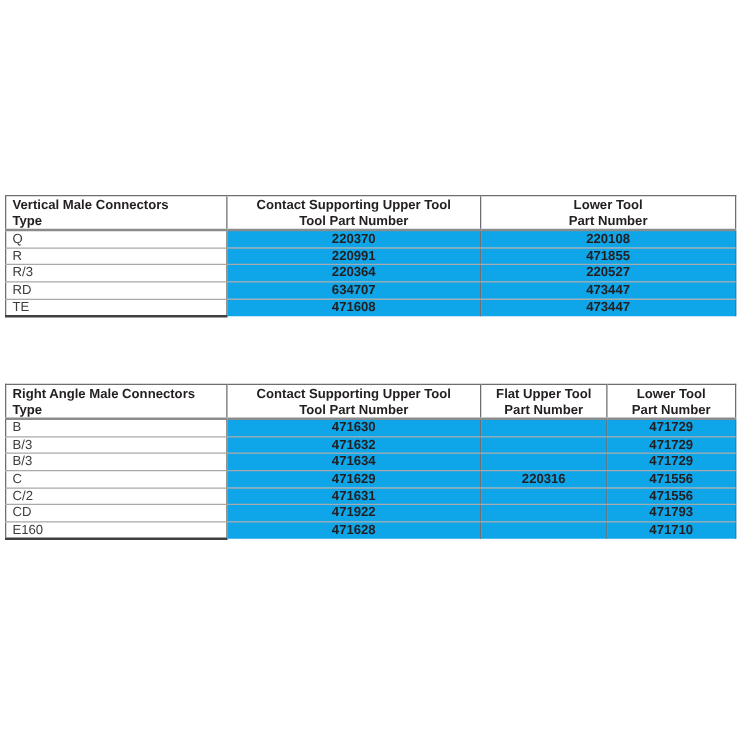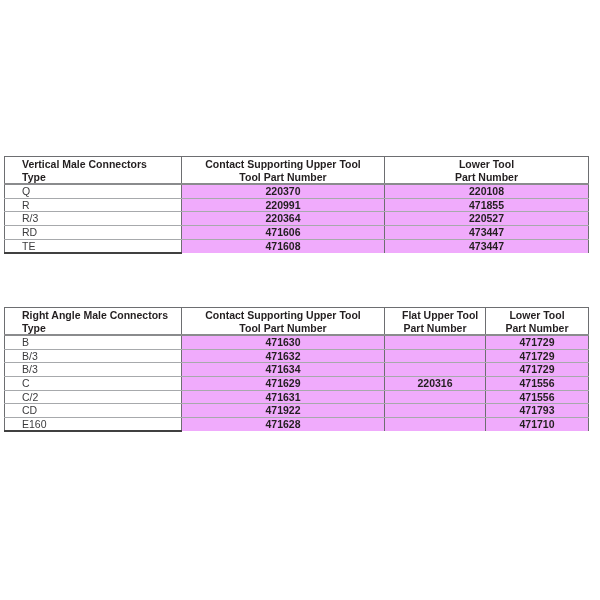--- a/index.html
+++ b/index.html
@@ -1,28 +1,28 @@
 <!DOCTYPE html>
 <html><head>
 <meta charset="utf-8">
 <style>
   html, body { margin: 0; padding: 0; background: #ffffff; }
   body { width: 600px; height: 600px; position: relative; overflow: hidden;
          font-family: "Liberation Sans", sans-serif; color: #231f20; }
   table.spec { position: absolute; border-collapse: collapse; table-layout: fixed; font-size: 10.5px; }
-  table.spec th, table.spec td { padding: 0 17px; line-height: 12.6px; white-space: nowrap; }
+  table.spec th, table.spec td { padding: 0 5px; line-height: 12.6px; white-space: nowrap; }
   table.spec thead th { font-weight: bold; text-align: center; vertical-align: bottom;
                         border-left: 1px solid #6d6e71; border-top: 1px solid #6d6e71;
                         border-bottom: 2px solid #8a8b8d; background: #ffffff; padding-top: 1px; }
   table.spec thead th.first { text-align: left; border-left: 1px solid #6d6e71; }
   table.spec thead th.last { border-right: 1px solid #6d6e71; }
   table.spec tbody td { border-bottom: 1px solid #a7a9ac; }
   table.spec tbody td.type { text-align: left; color: #3b3b3d; border-left: 1px solid #6d6e71;
                              border-right: 1px solid #6d6e71; background: #ffffff; font-weight: normal; }
-  table.spec tbody td.val { text-align: center; font-weight: bold; background: #f0abfc; color: #231f20; }
+  table.spec tbody td.val { text-align: center; font-weight: bold; background: #0ea5e9; color: #231f20; }
   table.spec tbody td.sep { border-left: 1px solid #6d6e71; margin-top: 36px; }
   table.spec tbody td.endcol { border-right: 1px solid #6d6e71; }
   table.spec tbody tr:last-child td.type { border-bottom: 2px solid #404040; }
   table.spec tbody tr:last-child td.val { border-bottom: none; }
   #t1 { left: 4px; top: 156px; width: 584px; }
   #t2 { left: 4px; top: 307px; width: 584px; }
 </style>
 </head>
 <body>
 
@@ -59,21 +59,21 @@
         <td class="val">220991</td>
         <td class="val sep endcol">471855</td>
       </tr>
       <tr>
         <td class="type">R/3</td>
         <td class="val">220364</td>
         <td class="val sep endcol">220527</td>
       </tr>
       <tr>
         <td class="type">RD</td>
-        <td class="val">471606</td>
+        <td class="val">634707</td>
         <td class="val sep endcol">473447</td>
       </tr>
       <tr>
         <td class="type">TE</td>
         <td class="val">471608</td>
         <td class="val sep endcol">473447</td>
       </tr>
     </tbody>
 </table>
 

